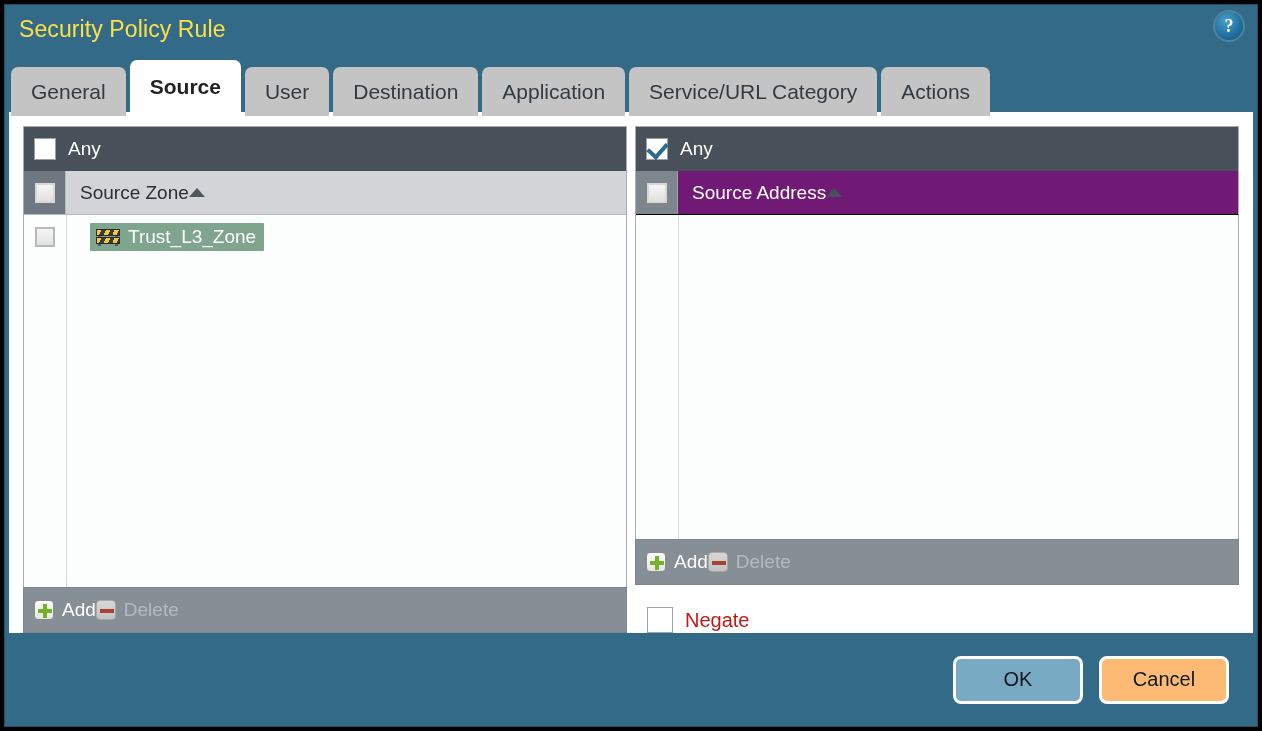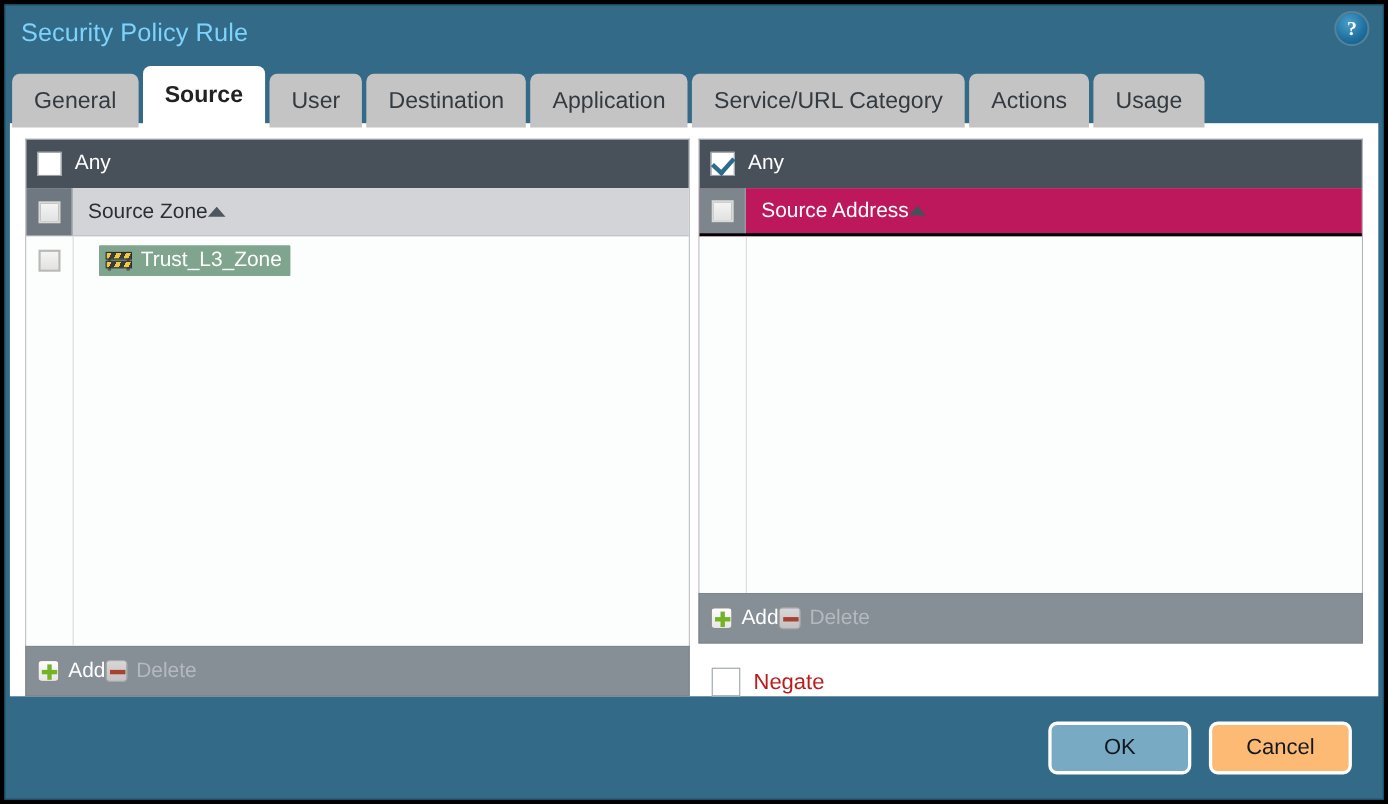--- a/index.html
+++ b/index.html
@@ -22,21 +22,21 @@
   
   .titlebar {
     height: 52px;
     position: relative;
     flex: 0 0 auto;
   }
   .title-text {
     position: absolute;
     left: 14px; top: 11px;
     font-size: 23px;
-    color: #7dd3fc;
+    color: #fde047;
     letter-spacing: 0.1px;
     white-space: nowrap;
   }
   .help-icon {
     position: absolute;
     right: 14px; top: 7px;
     width: 28px; height: 28px;
     border-radius: 50%;
     background: radial-gradient(circle at 40% 32%, #4a9ec9 0%, #1f6f9e 60%, #13557b 100%);
     box-shadow: 0 0 0 2px rgba(255,255,255,0.16);
@@ -165,22 +165,22 @@
     border-color: #d8d8d4;
   }
   .col-title {
     font-size: 19px;
     color: #2a2f34;
     margin-left: 14px;
     display: flex;
     align-items: center;
   }
   .col-header.dark {
-    background: #be185d;
-    border-bottom: 3px solid #000000;
+    background: #701a75;
+    border-bottom: 1px solid #000000;
   }
   .col-header.dark .cbcell { background: #7d858d; border-right: 1px solid #9aa1a8; }
   .col-header.dark .col-title { color: #ffffff; }
   .sort-arrow {
     width: 0; height: 0;
     border-left: 8px solid transparent;
     border-right: 8px solid transparent;
     border-bottom: 9px solid #4e575f;
     display: inline-block;
   }
@@ -344,21 +344,20 @@
   </div>
 
   <div class="tabstrip">
     <div class="tab">General</div>
     <div class="tab active">Source</div>
     <div class="tab">User</div>
     <div class="tab">Destination</div>
     <div class="tab">Application</div>
     <div class="tab">Service/URL Category</div>
     <div class="tab">Actions</div>
-    <div class="tab">Usage</div>
   </div>
 
   <div class="content">
 
     <div class="panel">
       <div class="panel-inner">
         <div class="any-bar">
           <div class="cb"></div>
           <div class="any-label">Any</div>
         </div>

